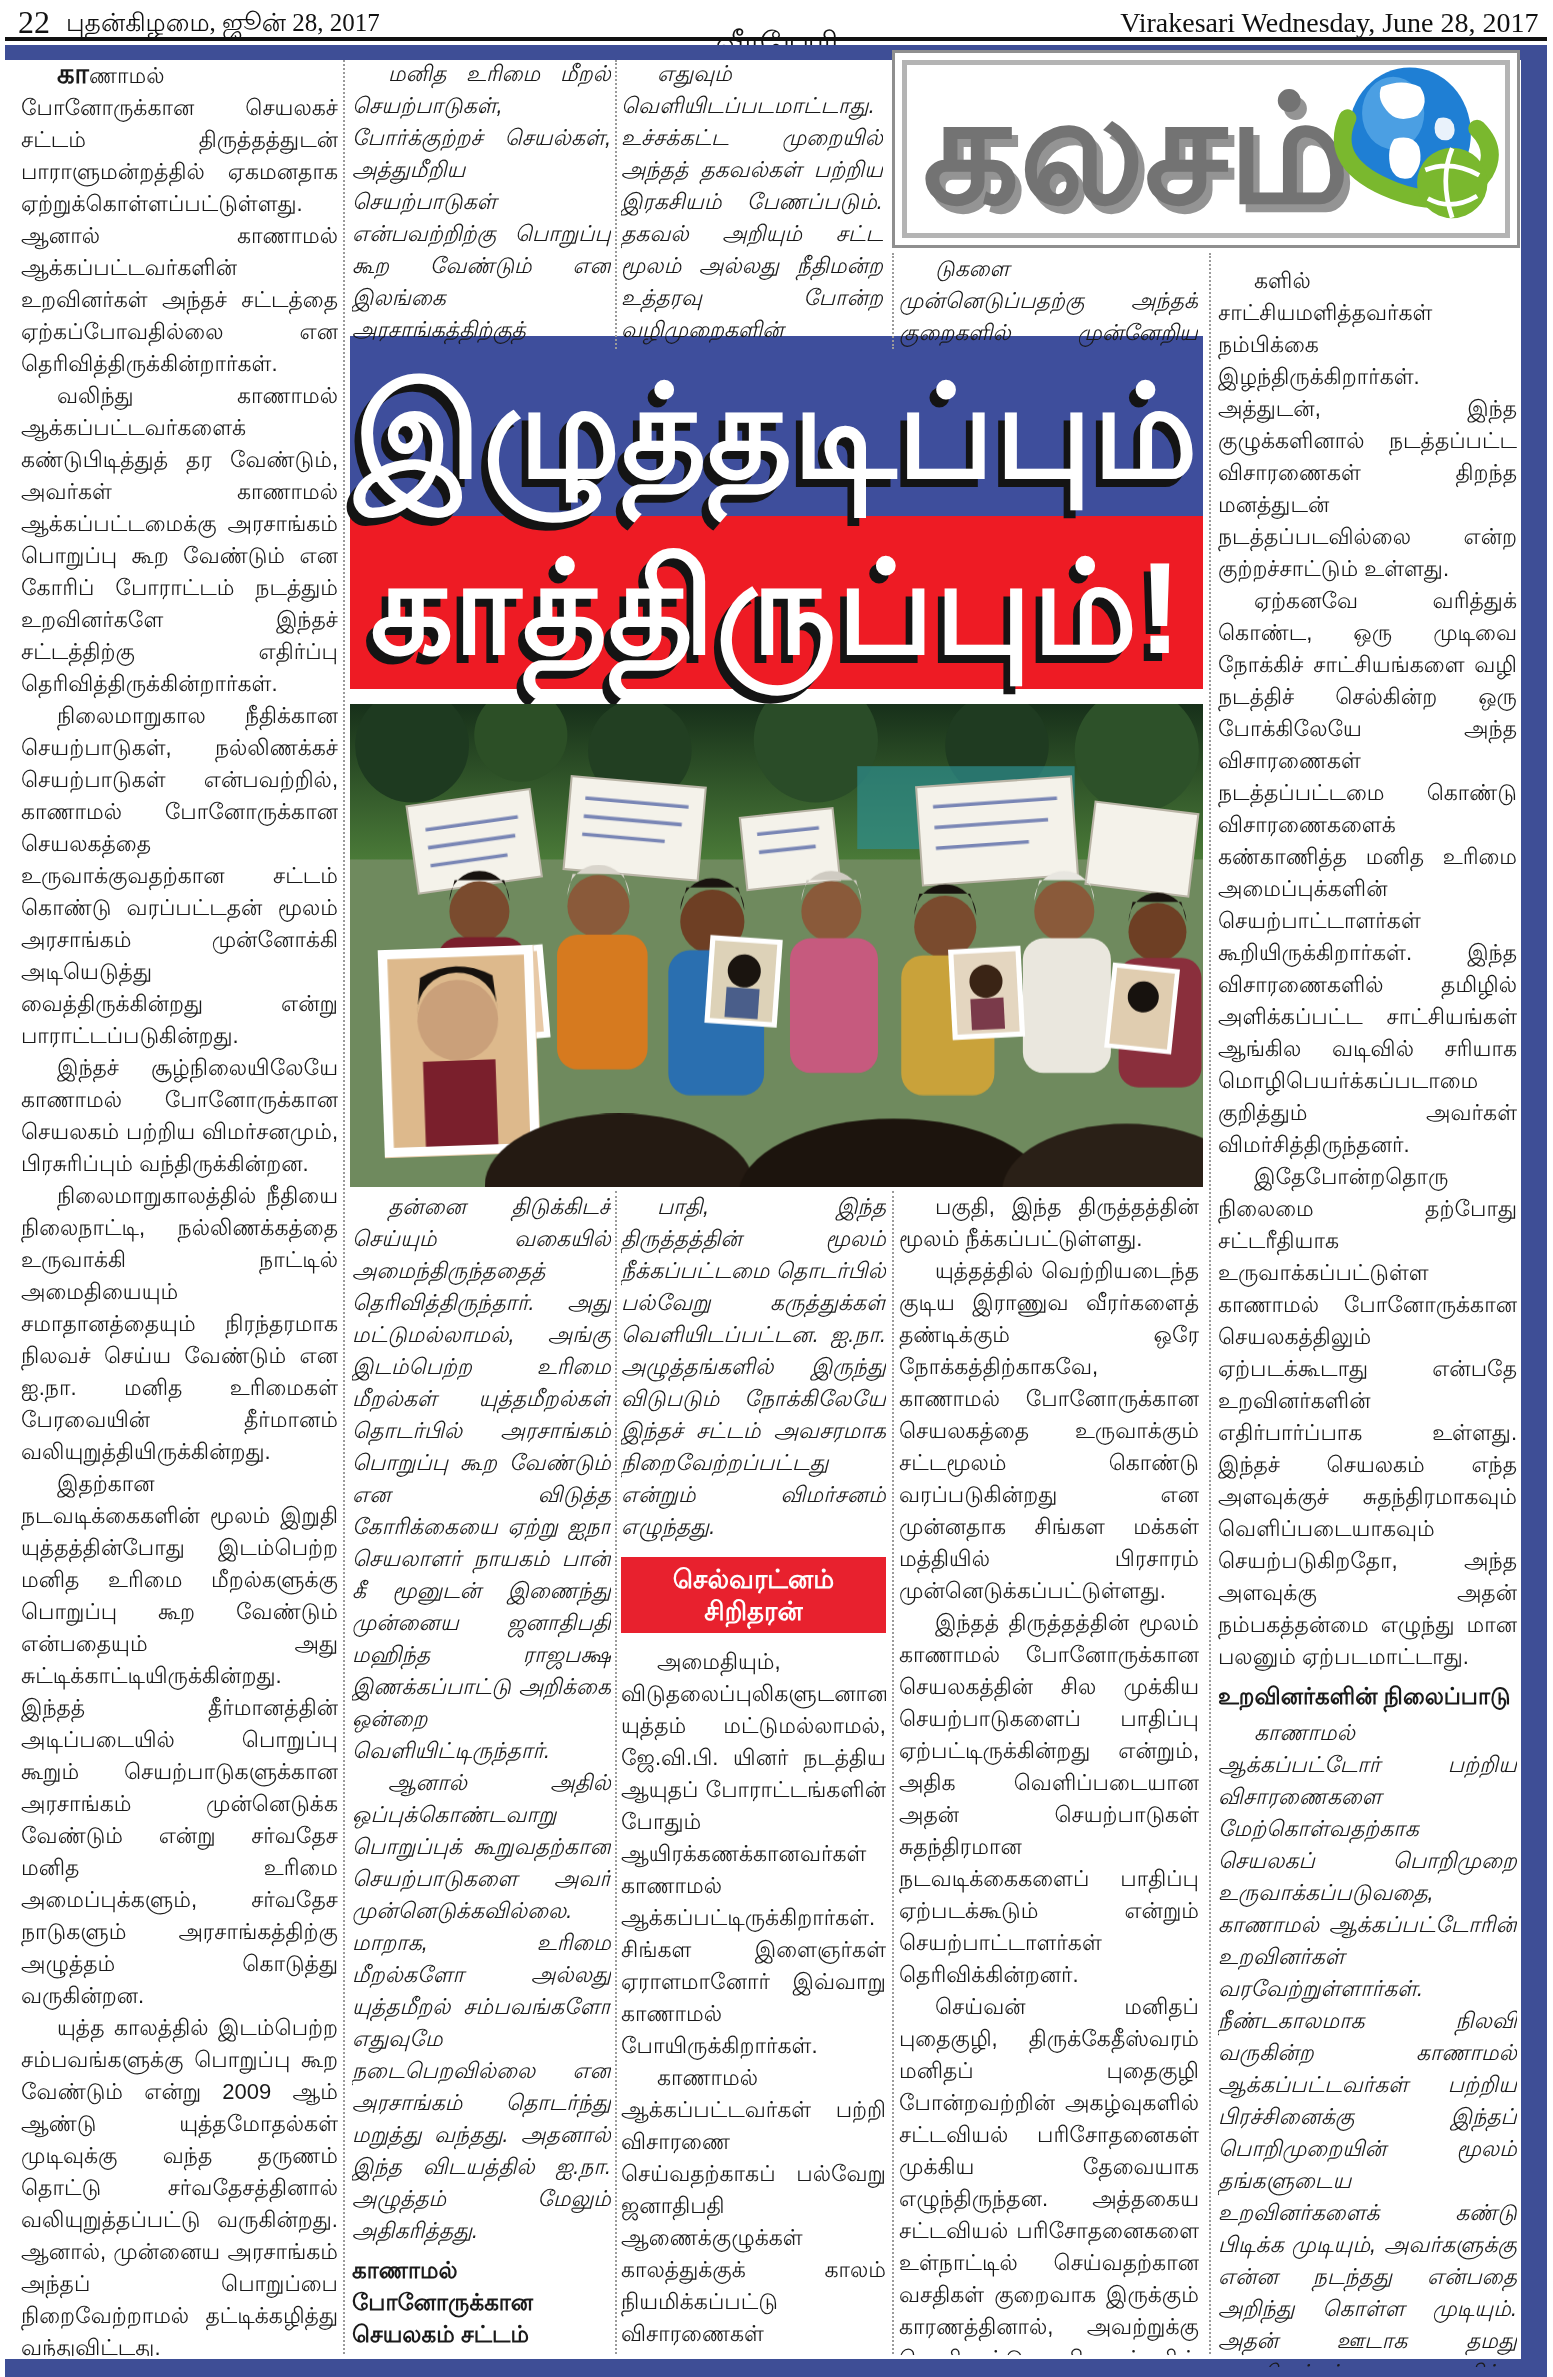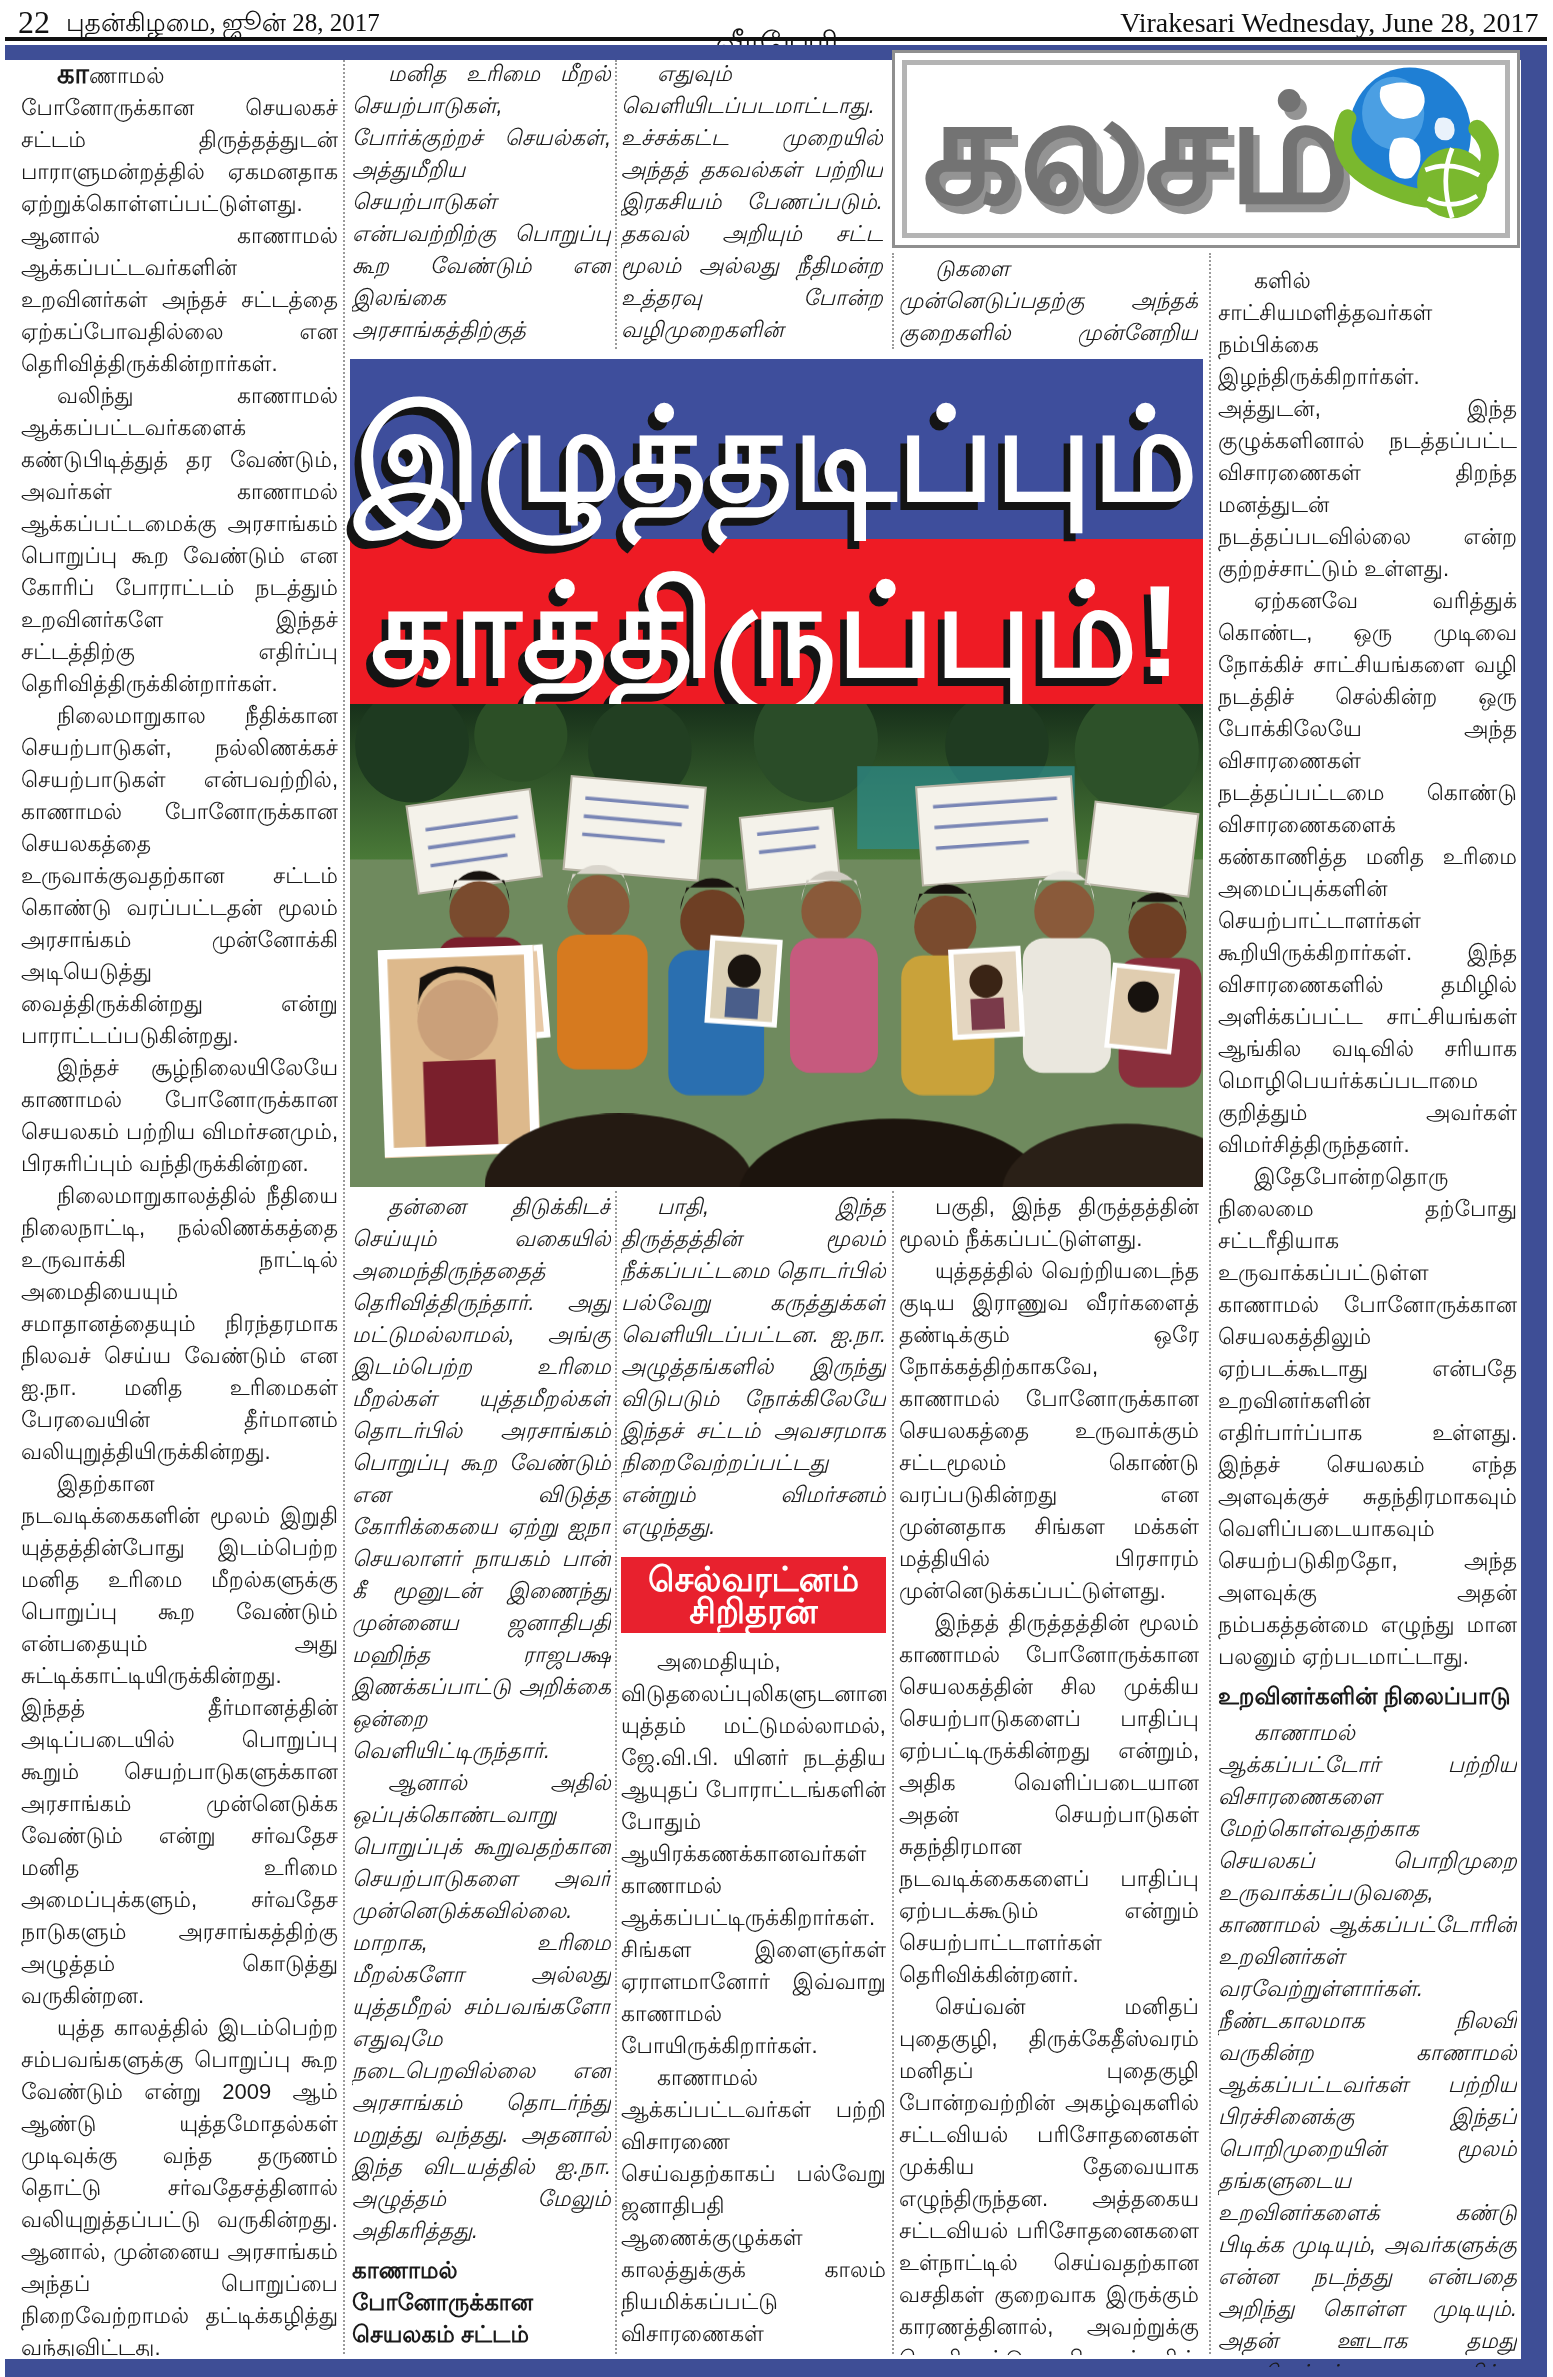--- a/index.html
+++ b/index.html
@@ -24,34 +24,34 @@
             display:flex;align-items:center;}
   #masthead-title{font-size:151px;font-weight:900;color:#737373;line-height:1;margin-left:15.5px;
             -webkit-text-stroke:6.7px #ffffff;paint-order:stroke fill;
             text-shadow:6.2px 8.3px 0 rgba(60,60,60,.55),-1.6px -1.6px 0 #fff;}
   #globe{position:absolute;right:14.5px;top:3.1px;width:171px;height:171px;}
   
   .col{position:absolute;font-size:22px;line-height:32px;text-align:justify;overflow:hidden;}
   .blk-p,.blk-pi{margin:0 0 0 0;text-indent:36px;}
   .blk-pi{font-style:italic;}
   .blk-h{font-weight:bold;text-align:left;text-indent:0;white-space:pre-line;margin:7.2px 0 5.2px 0;font-size:23px;}
-  .blk-by{background:#e8212e;color:#fff;font-weight:bold;font-size:34px;text-align:center;text-indent:0;
+  .blk-by{background:#e8212e;color:#fff;font-weight:bold;font-size:26px;text-align:center;text-indent:0;
           padding:6.2px 3.1px;margin:13.5px 0;}
   .lead{font-weight:bold;font-size:1.25em;}
   #colA{left:21px;top:58px;width:317px;height:2298px;}
   #colB{left:352px;top:58px;width:259px;height:291px;}
   #colC{left:621px;top:58px;width:262px;height:291px;}
   #colD{left:899px;top:253px;width:299px;height:96px;}
   #colE{left:1218px;top:265px;width:299px;height:2102px;}
   #colB2{left:352px;top:1191px;width:259px;height:1164px;}
   #colC2{left:621px;top:1191px;width:265px;height:1164px;}
   #colD2{left:899px;top:1191px;width:300px;height:1164px;}
   .vdiv{position:absolute;width:0;border-left:2.6px dotted #9a9a9a;}
   
-  #headline-box{position:absolute;left:350px;top:359px;width:853px;height:260px;}
+  #headline-box{position:absolute;left:350px;top:336px;width:853px;height:260px;}
   #headline-blue{position:absolute;left:0;top:0;width:100%;height:180px;background:#3e4e9c;}
   #headline-red{position:absolute;left:0;top:180px;width:100%;height:173px;background:#ee1b24;}
   .headline-text{position:absolute;width:100%;text-align:center;color:#ffffff;font-weight:900;
      font-size:130px;line-height:1;letter-spacing:1px;text-shadow:-6.7px 7.8px 0 #141414;}
   #headline-line1{top:31px;}
   #headline-line2{top:207px;}
   
   #photo{position:absolute;left:350px;top:704px;width:853px;height:483px;overflow:hidden;}
 </style>
 </head>

